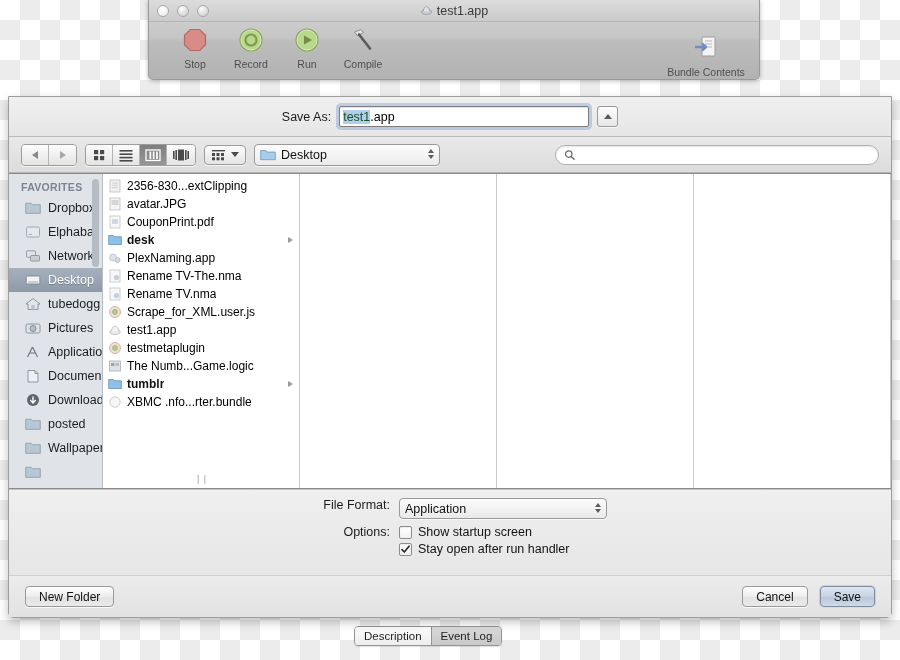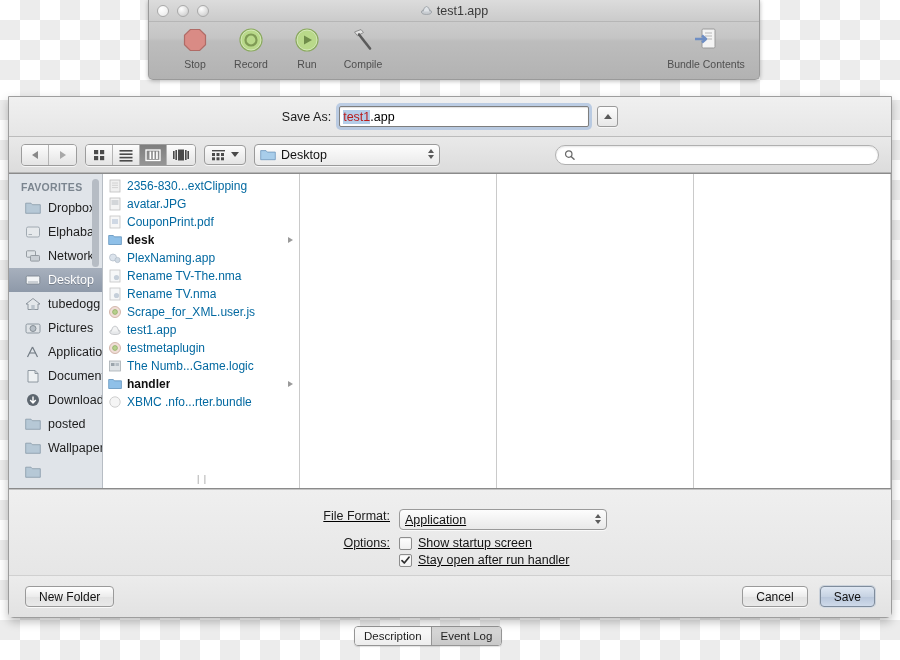--- a/index.html
+++ b/index.html
@@ -57,21 +57,21 @@
     display: flex; align-items: flex-start;
     padding: 4px 14px 0 18px;
     height: 57px; position: relative;
   }
   .tb-item {
     width: 56px; display: flex; flex-direction: column;
     align-items: center; gap: 2px; cursor: default;
   }
   .tb-label { font-size: 10.5px; color: #4f4f4f; }
   .tb-icon { width: 30px; height: 30px; display:block; }
-  .tb-right { position: absolute; right: 6px; top: 4px; width: 94px;
+  .tb-right { position: absolute; right: 6px; top: 12px; width: 94px;
     display:flex; flex-direction:column; align-items:center; gap:2px;text-align:center; }
 
   
   #sheet {
     position: absolute;
     left: 8px; top: 96px; width: 884px; height: 522px;
     background: #ededed;
     border: 1px solid #9d9d9d;
     border-radius: 0 0 6px 6px;
     box-shadow: 0 4px 10px rgba(0,0,0,0.25);
@@ -90,21 +90,21 @@
   #saveas-field {
     width: 250px; height: 21px;
     background: #ffffff;
     border: 1px solid #7e7e7e;
     border-radius: 2px;
     box-shadow: inset 0 1px 1px rgba(0,0,0,0.12), 0 0 0 3px rgba(126,163,216,0.45);
     display: flex; align-items: center;
     padding: 0 3px;
     font-size: 12.5px; color: #000;
   }
-  .sel-text { background: #b4cde8; color: #b91c1c; }
+  .sel-text { background: #b4cde8; color: #14532d; }
   #saveas-disclosure {
     width: 21px; height: 21px;
     border: 1px solid #9a9a9a; border-radius: 3px;
     background: linear-gradient(to bottom, #fdfdfd, #e7e7e7);
     box-shadow: 0 1px 0 rgba(255,255,255,0.6);
     display: flex; align-items: center; justify-content: center;
   }
   .tri-up { width:0;height:0;border-left:4px solid transparent;border-right:4px solid transparent;border-bottom:5px solid #5a5a5a; }
 
   
@@ -211,34 +211,33 @@
     overflow: hidden;
     position: relative;
     flex: none;
   }
   #col1 { padding-top: 3px; }
   .file-row {
     height: 18px; display: flex; align-items: center; gap: 5px;
     padding: 0 6px 0 5px; font-size: 12px;
   }
   .file-row .fname { white-space: nowrap; overflow: hidden; text-overflow: clip; }
-  .file-row.disabled .fname { color: #0369a1; }
+  .file-row.disabled .fname { color: #000000; }
   .file-row.folder .fname { color: #111; font-weight: bold; }
   .fic { width: 14px; height: 14px; flex: none; display: block; }
   .disc { margin-left: auto; width:0;height:0;
     border-top:3.5px solid transparent;border-bottom:3.5px solid transparent;border-left:5px solid #9a9a9a; }
   .grip { position:absolute; bottom:4px; left:calc(50% - 4px); color:#9b9b9b; font-size:9px; letter-spacing:1px; }
 
   
   #options {
     height: 86px;
     background: linear-gradient(to bottom, #efefef, #e6e6e6);
     border-top: 1px solid #c3c3c3;
-    padding-top: 19px;
-    text-decoration: underline;
+    padding-top: 8px;
   }
   .opt-row { display: flex; align-items: flex-start; margin-bottom: 6px; }
   .opt-label { width: 390px; text-align: right; padding-right: 9px; font-size: 12.5px; color: #1c1c1c; }
   #format-popup {
     width: 208px; height: 21px;
     display: flex; align-items: center;
     padding: 0 5px;
     border: 1px solid #9a9a9a; border-radius: 4px;
     background: linear-gradient(to bottom, #fdfdfd, #e9e9e9);
     box-shadow: 0 1px 0 rgba(255,255,255,0.7);
@@ -670,21 +669,21 @@
           <rect x="3" y="4" width="3.5" height="3" fill="#9aa3ab"></rect>
           <rect x="7.5" y="4" width="3.5" height="3" fill="#b6bec6"></rect>
         </svg>
         <span class="fname">The Numb...Game.logic</span>
       </div>
 
       <div class="file-row folder">
         <svg class="fic" viewBox="0 0 14 14">
           <path d="M0.7 2.5 h4.6 l1.1 1.3 h7 v7.7 h-12.7 z" fill="#8fc0e8" stroke="#5f92bd" stroke-width="0.8"></path>
         </svg>
-        <span class="fname">handler</span>
+        <span class="fname">tumblr</span>
         <span class="disc"></span>
       </div>
 
       <div class="file-row disabled">
         <svg class="fic" viewBox="0 0 14 14">
           <circle cx="7" cy="7" r="5.2" fill="#f5f5f5" stroke="#c9c9c9" stroke-width="0.9"></circle>
         </svg>
         <span class="fname">XBMC .nfo...rter.bundle</span>
       </div>
 

